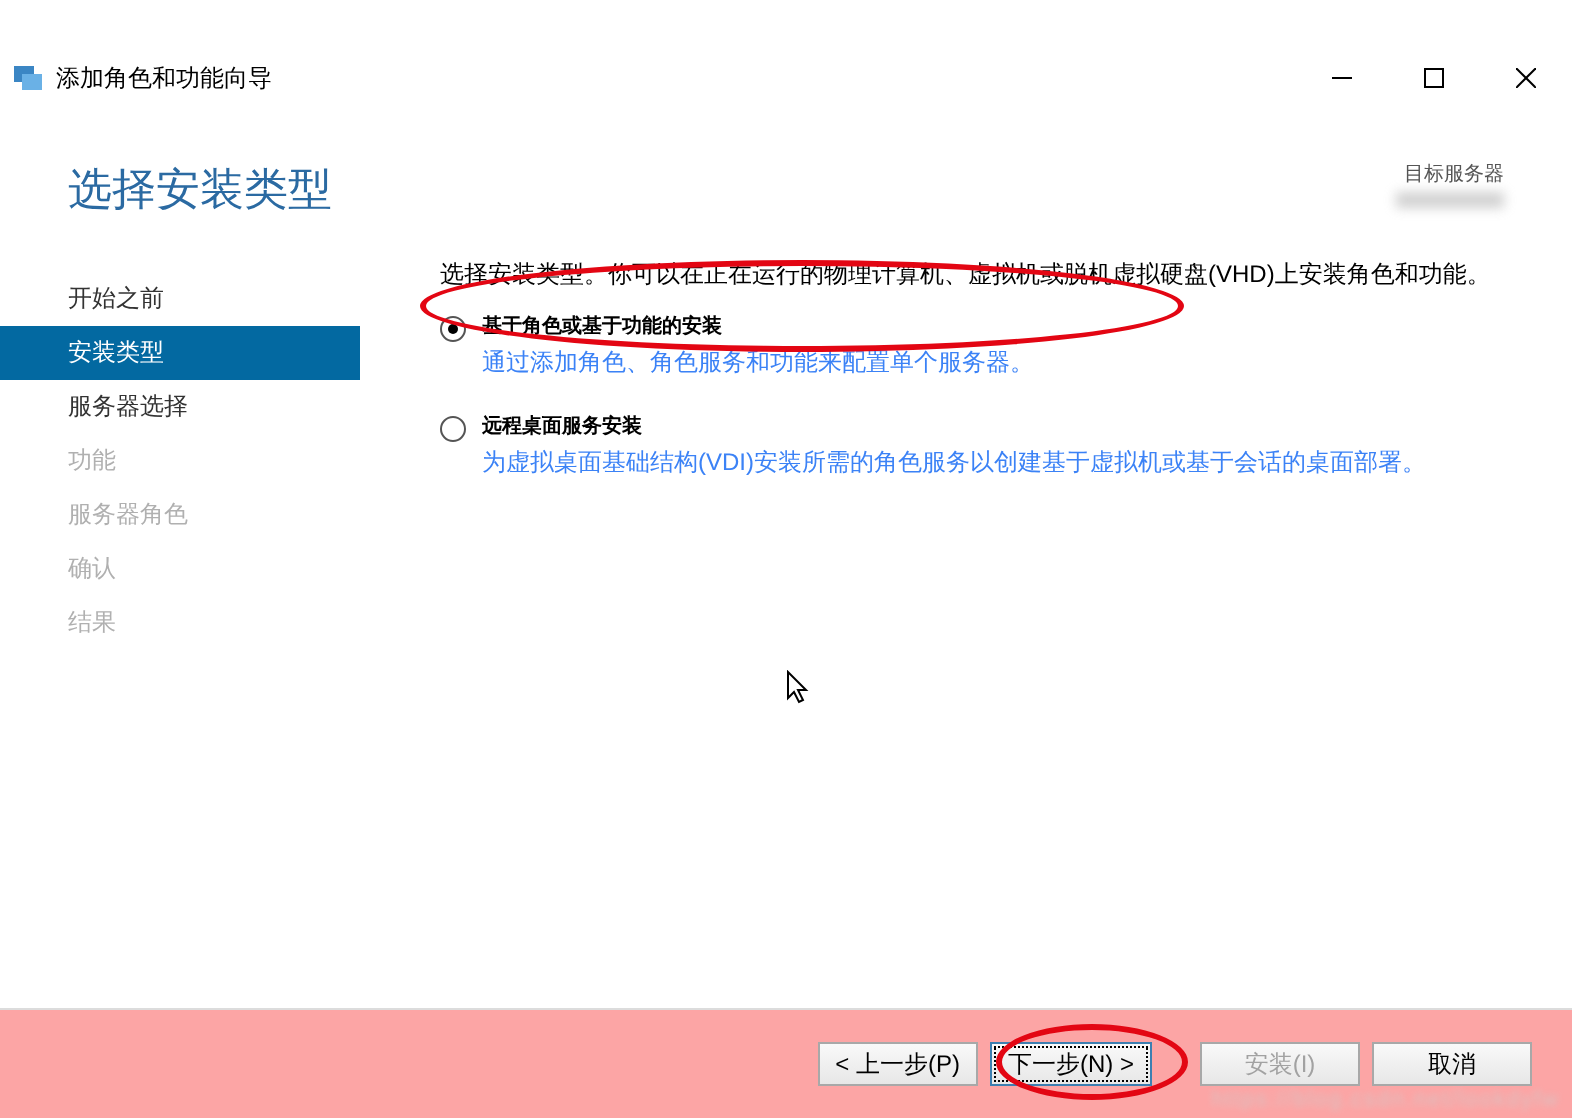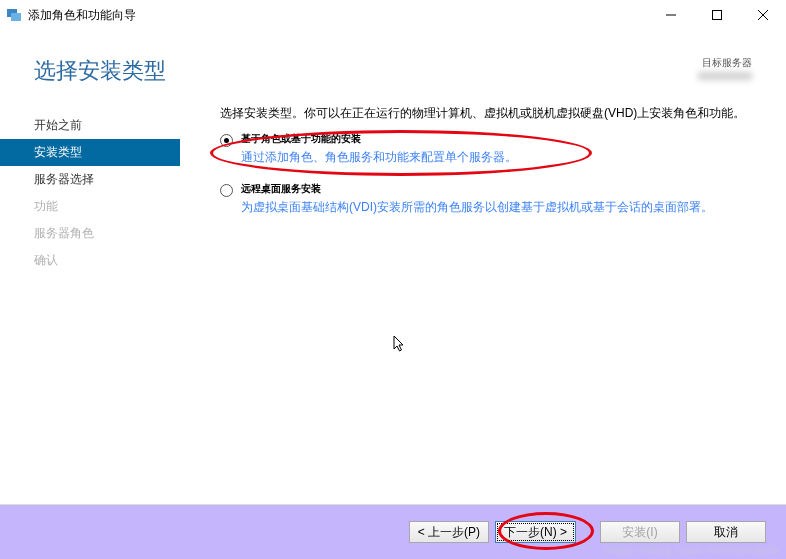--- a/index.html
+++ b/index.html
@@ -1,19 +1,19 @@
 <!DOCTYPE html>
 <html><head>
   <meta charset="utf-8">
   <style>
     * { margin: 0; padding: 0; box-sizing: border-box; font-family: "Microsoft YaHei", "Segoe UI", sans-serif; }
     body { width: 786px; height: 559px; background: #fff; font-size: 12px; color: #000; position: relative; }
 
     
-    .title-bar { height: 30px; display: flex; align-items: center; padding: 0 0 0 6px; }
+    .title-bar { height: 30px; display: flex; align-items: center; padding: 0 0 0 6px; margin-top: 24px; }
     .title-icon svg { display: block; }
     .title-text { margin-left: 6px; font-size: 12px; color: #000; }
     .window-controls { margin-left: auto; display: flex; }
     .wc { width: 46px; height: 30px; display: flex; align-items: center; justify-content: center; cursor: default; }
     .wc svg { display: block; }
 
     
     .header { position: relative; padding: 26px 34px 18px 34px; display: flex; align-items: flex-start; }
     .page-title { font-size: 22px; font-weight: 300; color: #2b6aa2; }
     .target-box { margin-left: auto; text-align: right; font-size: 10px; color: #555; }
@@ -41,21 +41,21 @@
 
     
     .ellipse1 { position: absolute; border: 3px solid #e30613; border-radius: 50%; top: 130px; left: 210px; width: 382px; height: 46px; pointer-events: none; z-index: 20;}
     .ellipse2 { position: absolute; border: 3px solid #e30613; border-radius: 50%; left: 498px; top: 512px; width: 96px; height: 38px; pointer-events: none; z-index: 20;}
 
     
     .cursor { position: absolute; left: 393px; top: 335px; font-size: 16px; color: #000; pointer-events: none; }
 
     
     .footer { position: absolute; bottom: 0; left: 0; right: 0; height: 51px; border-top: 1px solid #d9d9d9; display: flex; align-items: center; justify-content: flex-end; padding-right: 20px; background: #f0f0f0; background: #fff;}
-    .footer { background: #c4b5fd; padding-left: 48px; }
+    .footer { background: #fca5a5; padding-left: 48px; }
     .footer-inner { display: flex; gap: 6px; align-items: center; }
     .btn { min-width: 80px; height: 22px; border: 1px solid #a8a8a8; background: linear-gradient(#f9f9f9,#e7e7e7); font-size: 12px; color: #000; display:flex; align-items:center; justify-content:center; padding: 0 8px;}
     .btn.disabled { color: #a2a2a2; }
     .btn.default { border: 1px solid #3c7fb1; outline: 1px dotted #000; outline-offset: -3px;}
 
     .footer { border-top: 1px solid #dcdcdc; height: 55px; }
 
     
     .wm { position:absolute; right:6px; bottom:3px; font-size:11px; color:#ccc; letter-spacing:1px; filter: blur(1.5px); opacity:.7; pointer-events:none;}
   </style>
@@ -99,20 +99,21 @@
 </div>
 
 <div class="main">
   <div class="sidebar">
     <div class="sidebar-item">开始之前</div>
     <div class="sidebar-item selected">安装类型</div>
     <div class="sidebar-item">服务器选择</div>
     <div class="sidebar-item disabled">功能</div>
     <div class="sidebar-item disabled">服务器角色</div>
     <div class="sidebar-item disabled">确认</div>
+    <div class="sidebar-item disabled">结果</div>
   </div>
 
   <div class="content">
     <div class="instruction">选择安装类型。你可以在正在运行的物理计算机、虚拟机或脱机虚拟硬盘(VHD)上安装角色和功能。</div>
 
     <div class="radio-block">
       <div class="radio-row">
         <span class="radio checked"></span>
         <span class="radio-title">基于角色或基于功能的安装</span>
       </div>

